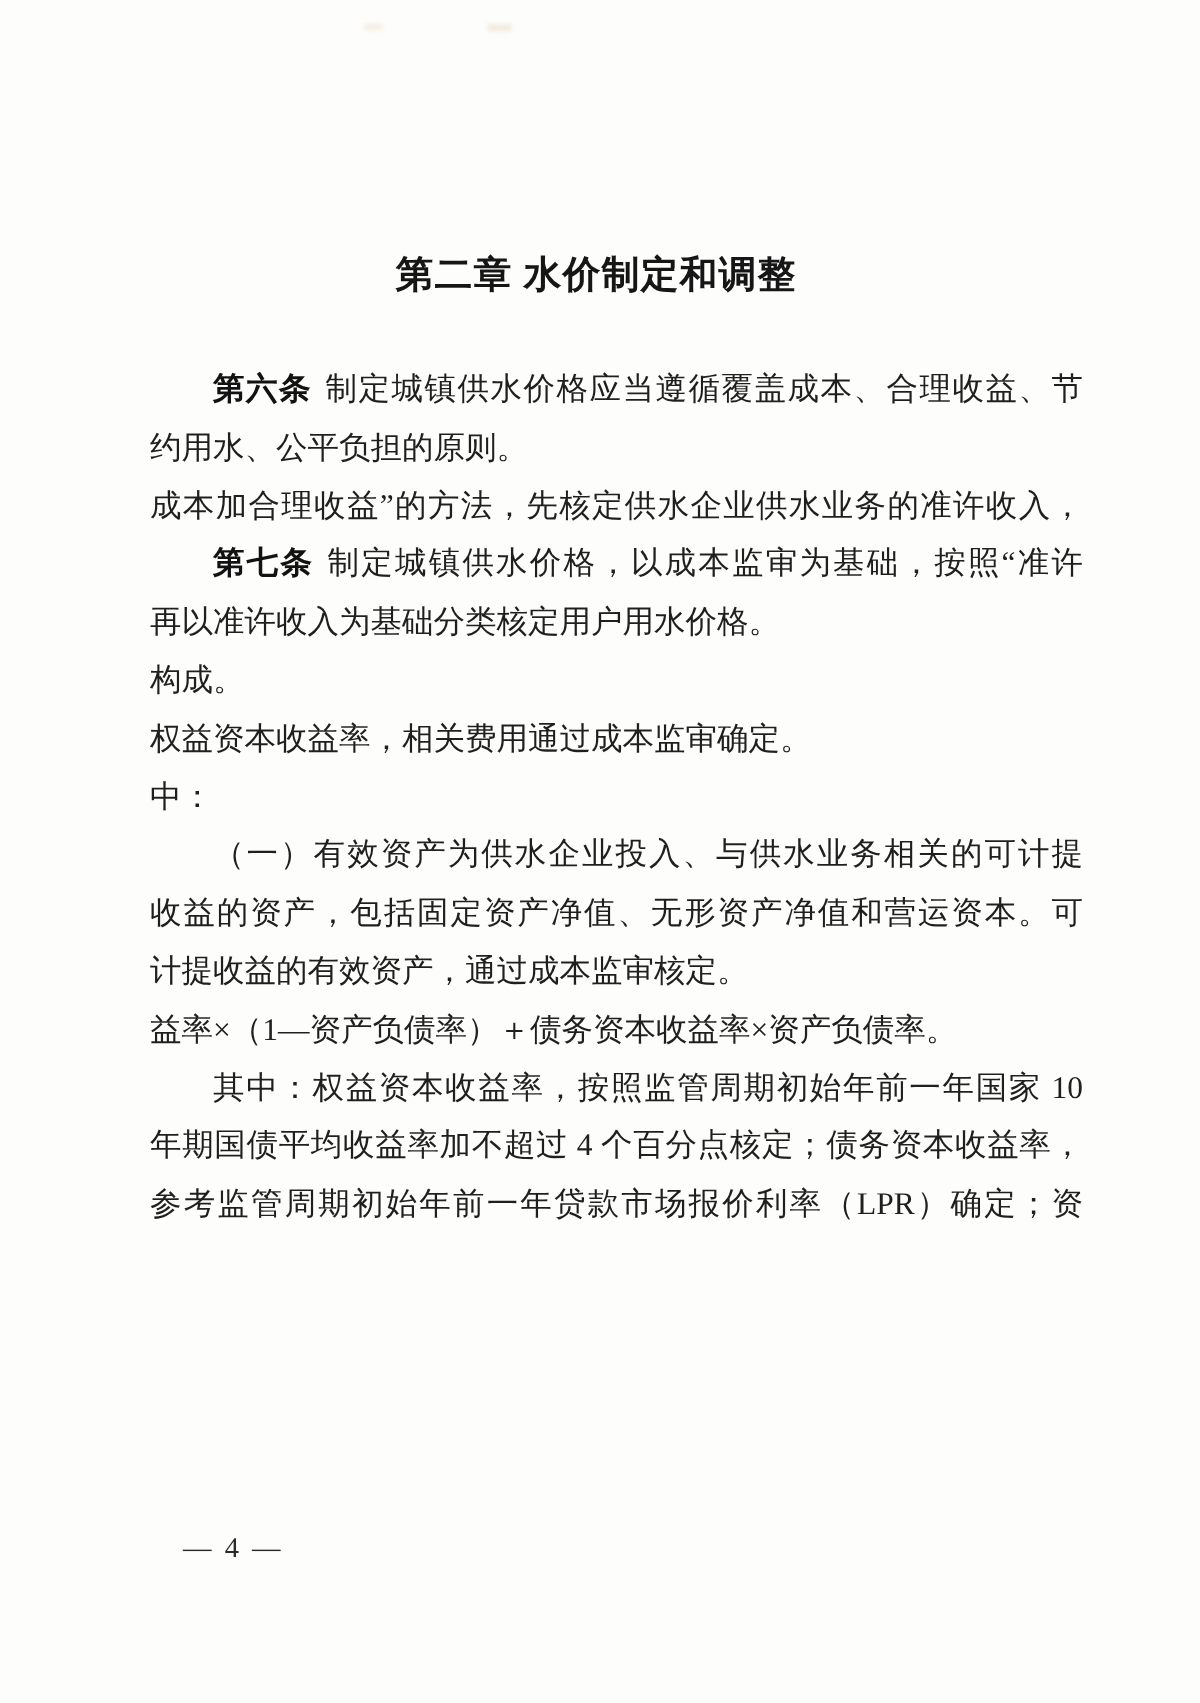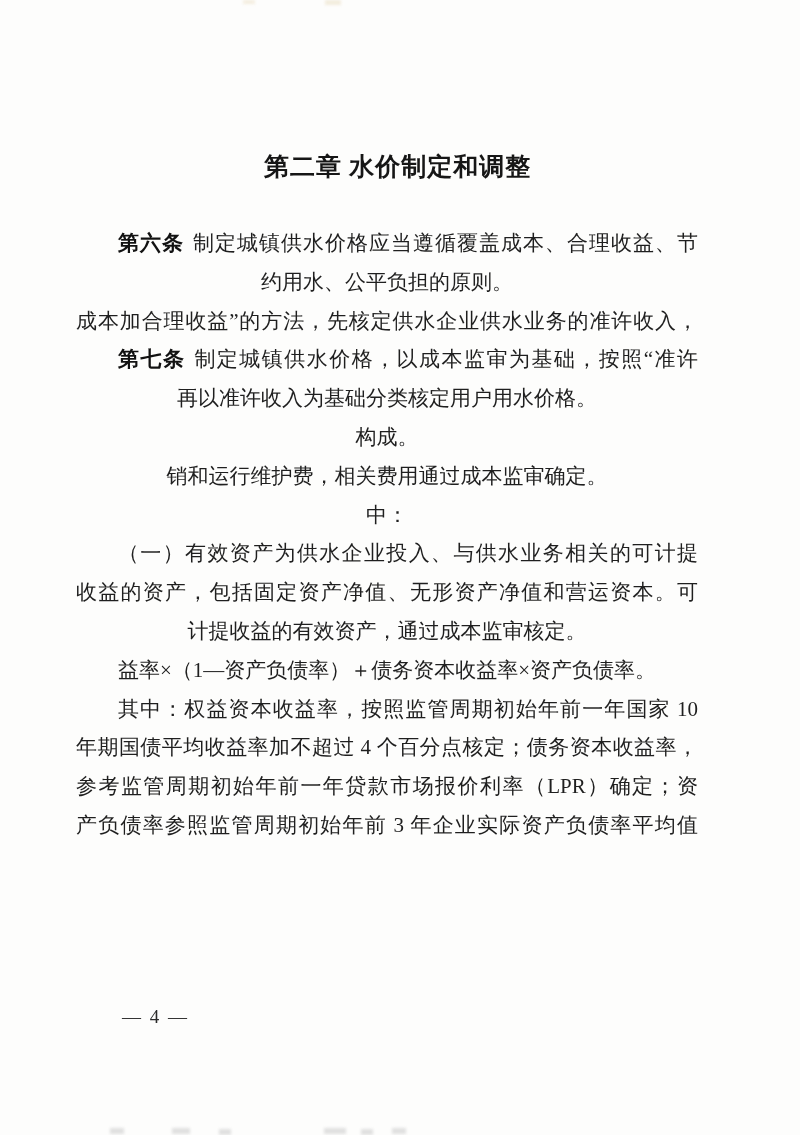--- a/index.html
+++ b/index.html
@@ -10,46 +10,46 @@
   html, body { width: 800px; height: 1135px; }
   body {
     position: relative;
     width: 800px;
     height: 1135px;
     background: var(--paper);
     font-family: "Liberation Serif", "DejaVu Serif", serif;
     color: var(--ink);
     overflow: hidden;
   }
-  .sheet { position: absolute; inset: 0; }
+  .sheet { position: absolute; inset: 0; margin-top: 16px; }
 
   .chapter-title {
     position: absolute;
     left: 85px;
     width: 625px;
     top: 150px;
     text-align: center;
     font-size: 25px;
     font-weight: bold;
     letter-spacing: 1px;
     color: #161616;
   }
 
   .doc-body {
     position: absolute;
-    left: 76px;
+    left: 100px;
     top: 224px;
     width: 622px;
   }
   .line {
     font-size: 21px;
     line-height: 38.8px;
     height: 38.8px;
     white-space: nowrap;
-    text-align: center;
+    text-align: left;
     color: #1f1f1f;
   }
   .line.fill {
     white-space: normal;
     text-align: justify;
     text-align-last: justify;
   }
   .line.indent { padding-left: 42px; }
   .lead {
     font-weight: bold;
@@ -89,30 +89,29 @@
 
   <div class="chapter-title">第二章 水价制定和调整</div>
 
   <div class="doc-body">
     <div class="line fill indent"><b class="lead">第六条</b><span>制定城镇供水价格应当遵循覆盖成本、合理收益、节</span></div>
     <div class="line"><span>约用水、公平负担的原则。</span></div>
     <div class="line fill"><span>成本加合理收益”的方法，先核定供水企业供水业务的准许收入，</span></div>
     <div class="line fill indent"><b class="lead">第七条</b><span>制定城镇供水价格，以成本监审为基础，按照“准许</span></div>
     <div class="line"><span>再以准许收入为基础分类核定用户用水价格。</span></div>
     <div class="line"><span>构成。</span></div>
-    <div class="line"><span>销和运行维护费，相关费用通过成本监审确定。</span></div>
+    <div class="line"><span>权益资本收益率，相关费用通过成本监审确定。</span></div>
     <div class="line"><span>中：</span></div>
     <div class="line fill indent"><span>（一）有效资产为供水企业投入、与供水业务相关的可计提</span></div>
     <div class="line fill"><span>收益的资产，包括固定资产净值、无形资产净值和营运资本。可</span></div>
     <div class="line"><span>计提收益的有效资产，通过成本监审核定。</span></div>
     <div class="line"><span>益率×（1—资产负债率）＋债务资本收益率×资产负债率。</span></div>
     <div class="line fill indent"><span>其中：权益资本收益率，按照监管周期初始年前一年国家 10</span></div>
     <div class="line fill"><span>年期国债平均收益率加不超过 4 个百分点核定；债务资本收益率，</span></div>
     <div class="line fill"><span>参考监管周期初始年前一年贷款市场报价利率（LPR）确定；资</span></div>
-    <div class="line fill"><span>产负债率参照监管周期初始年前 3 年企业实际资产负债率平均值</span></div>
   </div>
 
   <div class="page-number">— 4 —</div>
 
   <div class="smudge b1"></div>
   <div class="smudge b2"></div>
   <div class="smudge b3"></div>
   <div class="smudge b4"></div>
   <div class="smudge b5"></div>
   <div class="smudge b6"></div>

